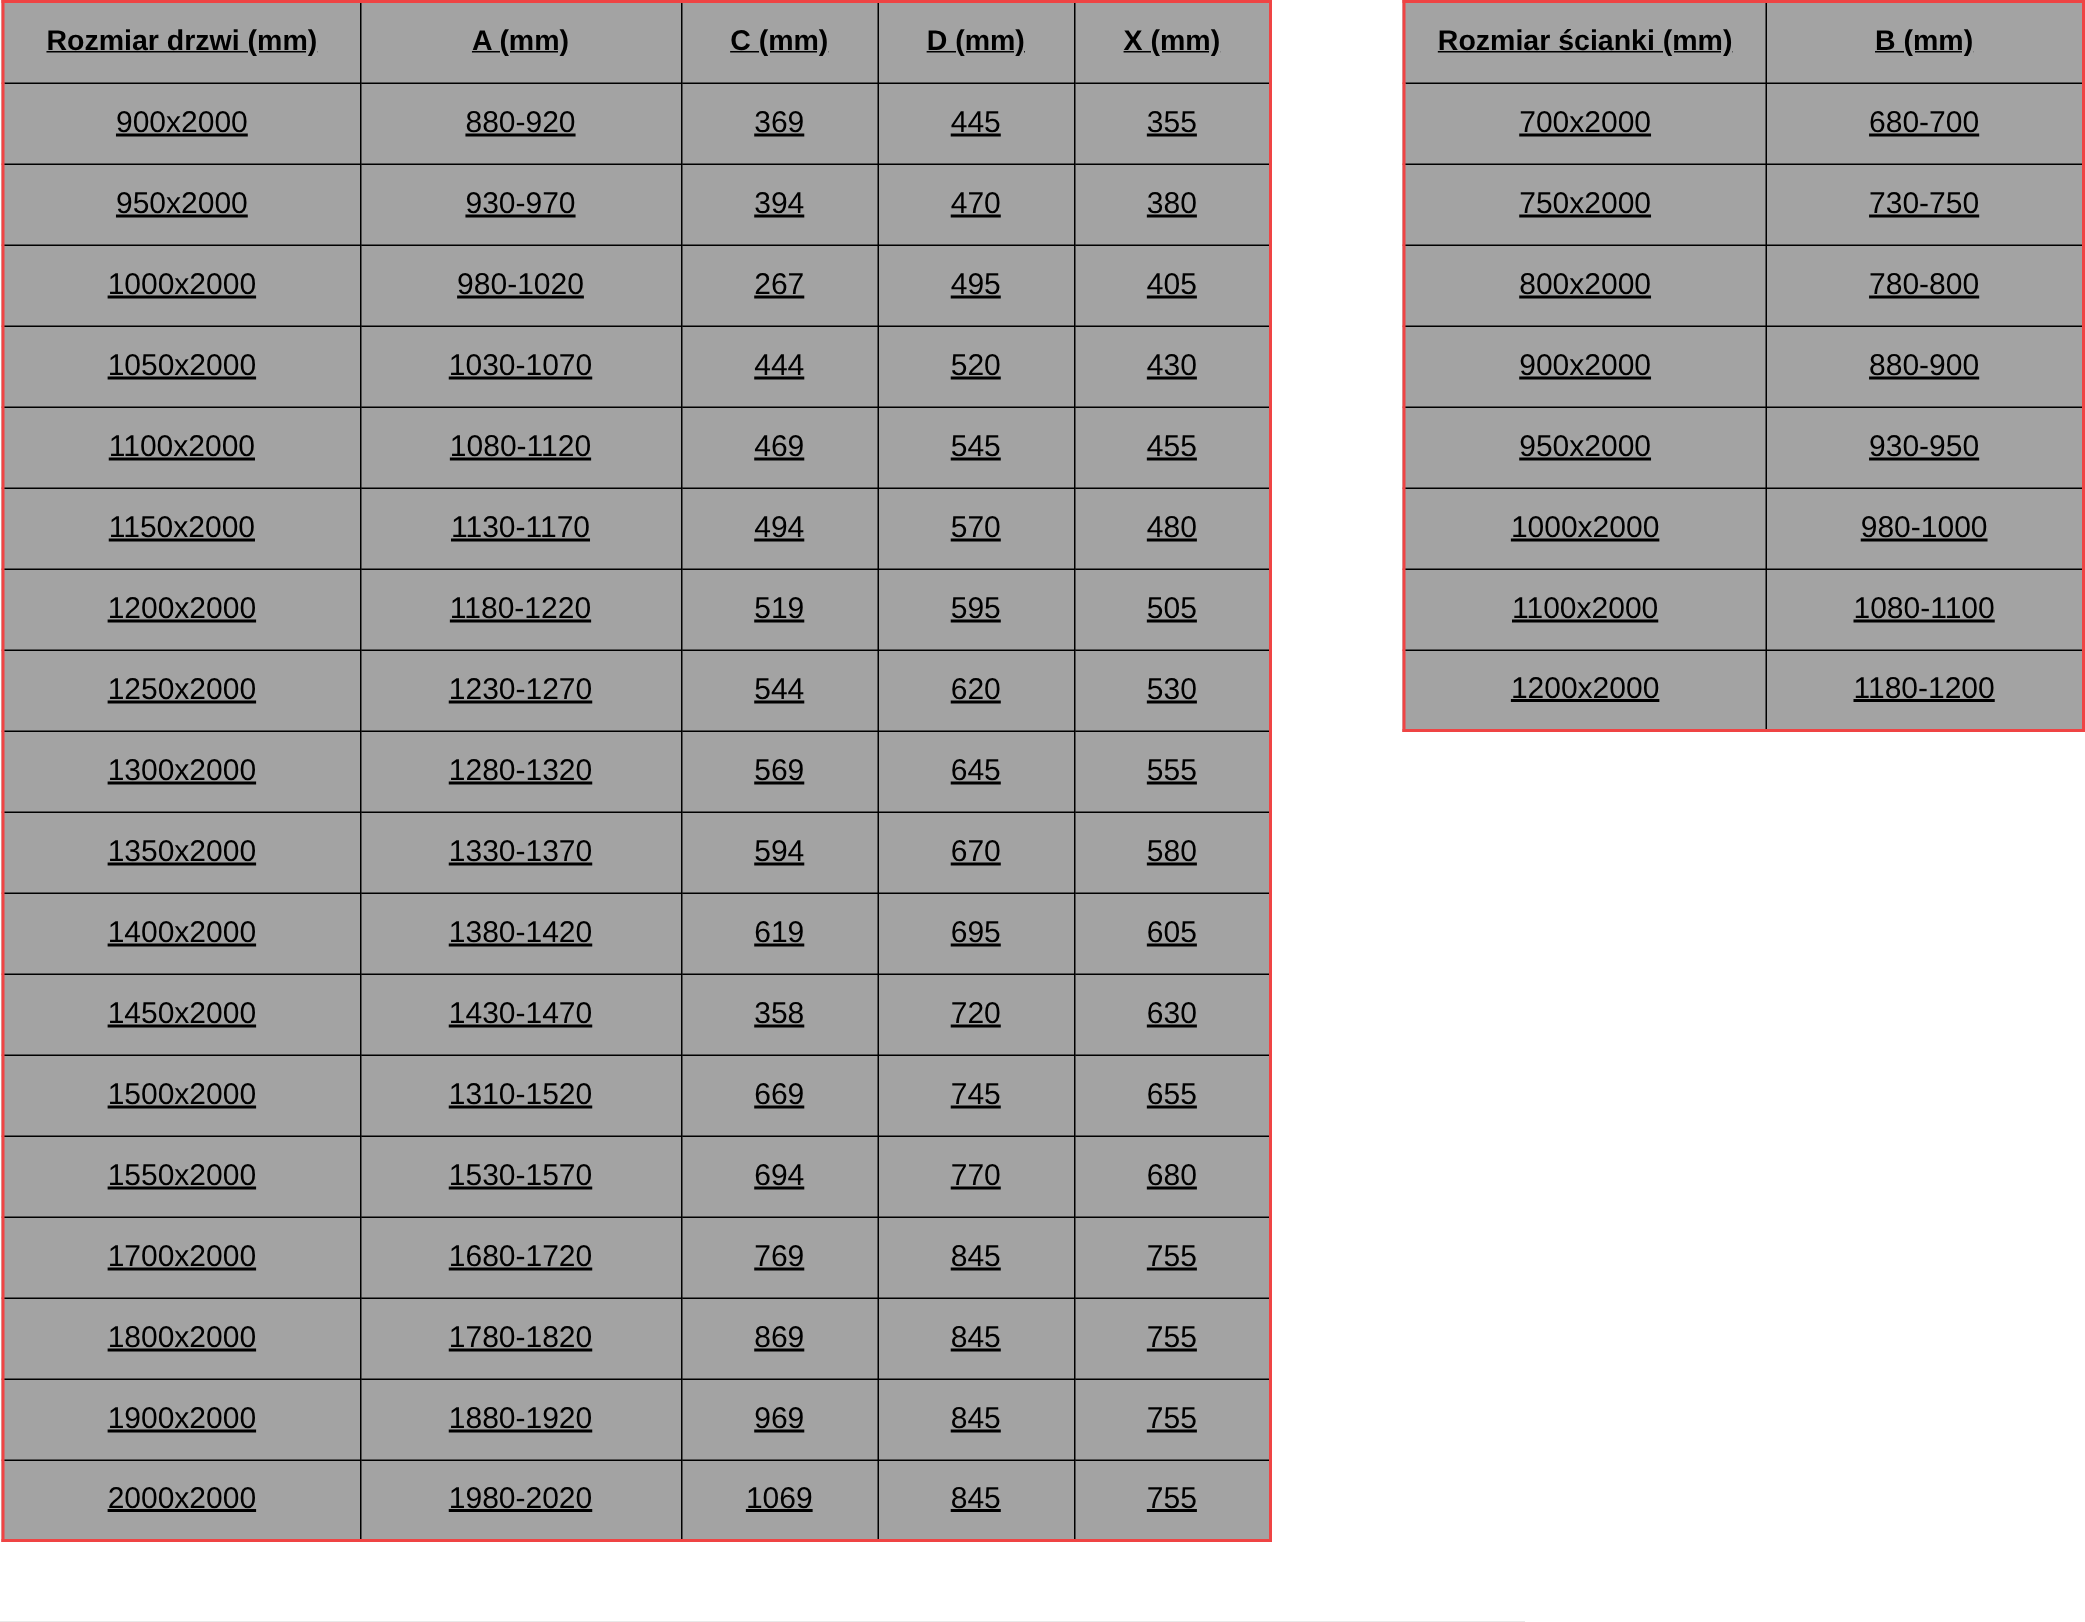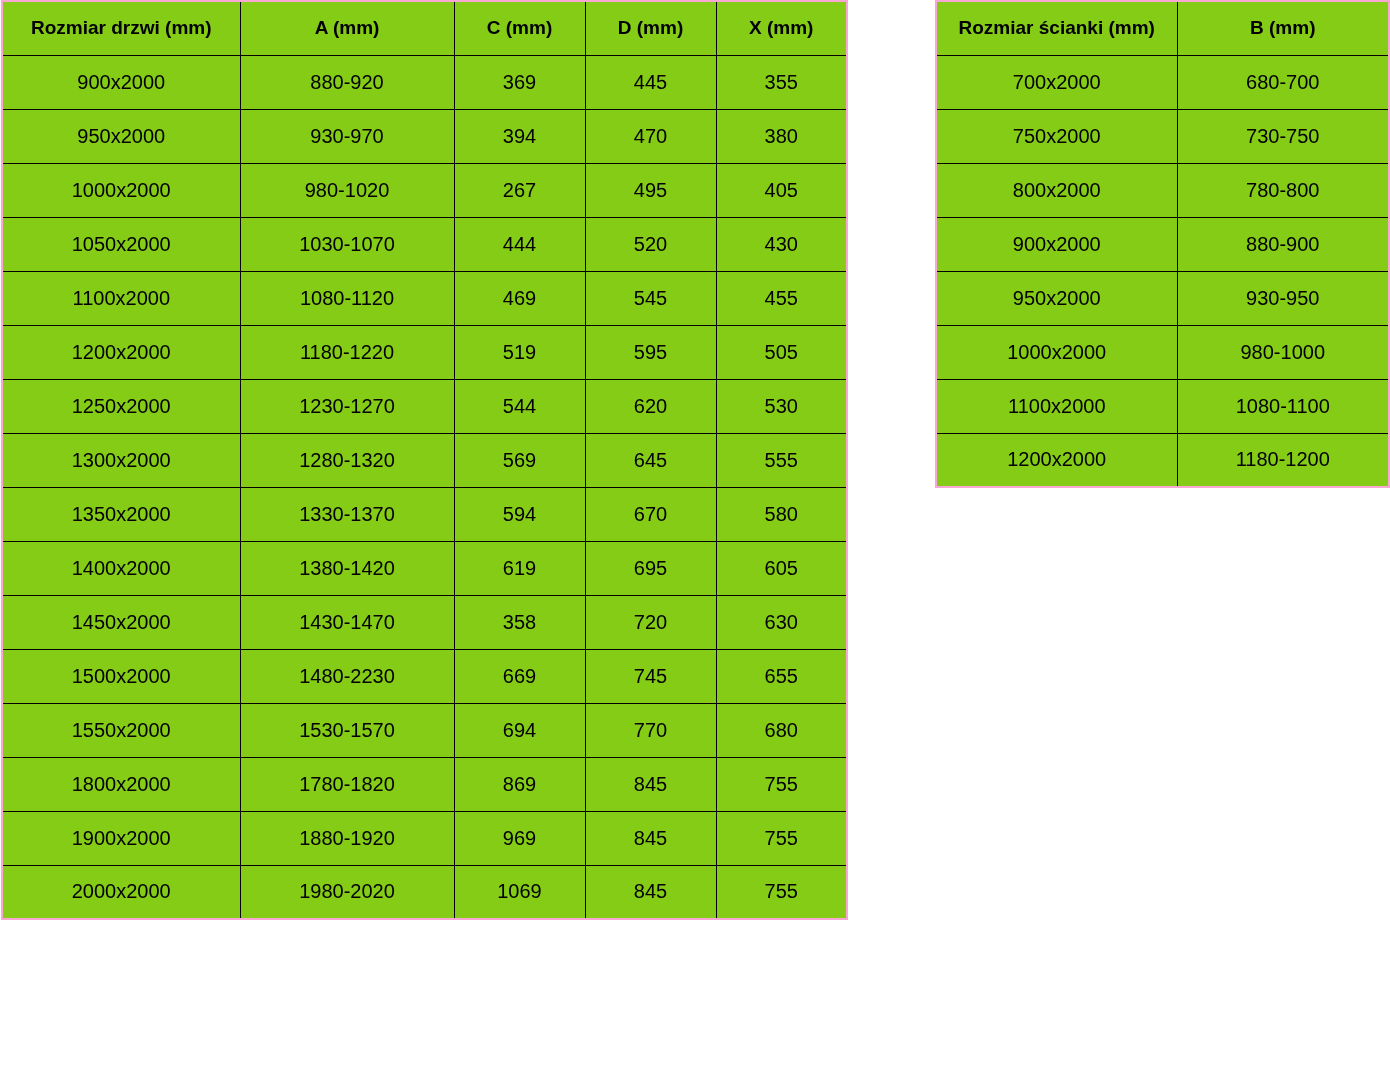--- a/index.html
+++ b/index.html
@@ -12,22 +12,23 @@
     height: 1081px;
     position: relative;
     font-family: "Liberation Sans", sans-serif;
     color: #000000;
   }
   table.size-table {
     border-collapse: collapse;
     table-layout: fixed;
     position: absolute;
     top: 0;
-    background: #84cc16;
-    border: 2px solid #f9a8d4;
+    background: #a3a3a3;
+    border: 2px solid #ef4444;
+    text-decoration: underline;
   }
   table.size-table th,
   table.size-table td {
     border: 1.5px solid #000000;
     text-align: center;
     vertical-align: middle;
     padding: 0;
     overflow: hidden;
     height: 54px;
     box-sizing: border-box;
@@ -100,20 +101,27 @@
         <td>430</td>
       </tr>
       <tr>
         <td>1100x2000</td>
         <td>1080-1120</td>
         <td>469</td>
         <td>545</td>
         <td>455</td>
       </tr>
       <tr>
+        <td>1150x2000</td>
+        <td>1130-1170</td>
+        <td>494</td>
+        <td>570</td>
+        <td>480</td>
+      </tr>
+      <tr>
         <td>1200x2000</td>
         <td>1180-1220</td>
         <td>519</td>
         <td>595</td>
         <td>505</td>
       </tr>
       <tr>
         <td>1250x2000</td>
         <td>1230-1270</td>
         <td>544</td>
@@ -143,31 +151,38 @@
       </tr>
       <tr>
         <td>1450x2000</td>
         <td>1430-1470</td>
         <td>358</td>
         <td>720</td>
         <td>630</td>
       </tr>
       <tr>
         <td>1500x2000</td>
-        <td>1480-2230</td>
+        <td>1310-1520</td>
         <td>669</td>
         <td>745</td>
         <td>655</td>
       </tr>
       <tr>
         <td>1550x2000</td>
         <td>1530-1570</td>
         <td>694</td>
         <td>770</td>
         <td>680</td>
+      </tr>
+      <tr>
+        <td>1700x2000</td>
+        <td>1680-1720</td>
+        <td>769</td>
+        <td>845</td>
+        <td>755</td>
       </tr>
       <tr>
         <td>1800x2000</td>
         <td>1780-1820</td>
         <td>869</td>
         <td>845</td>
         <td>755</td>
       </tr>
       <tr>
         <td>1900x2000</td>

